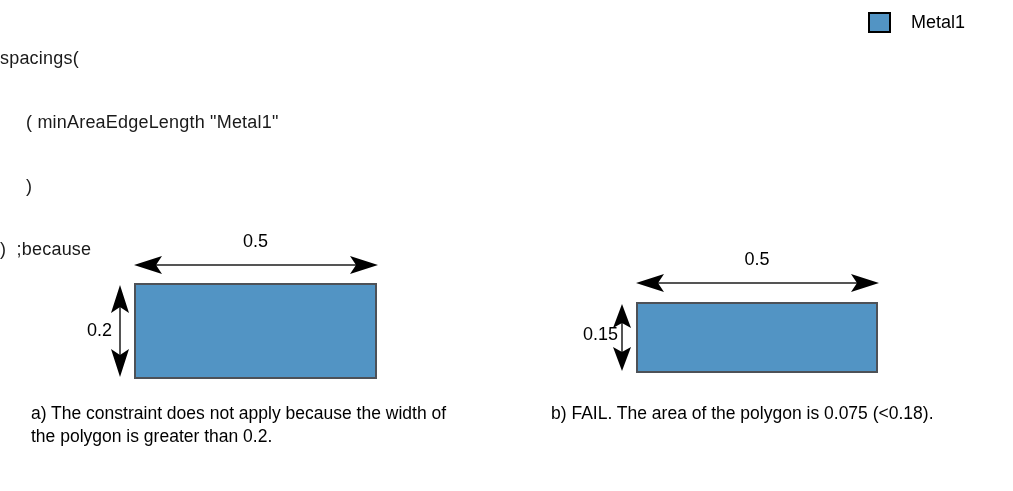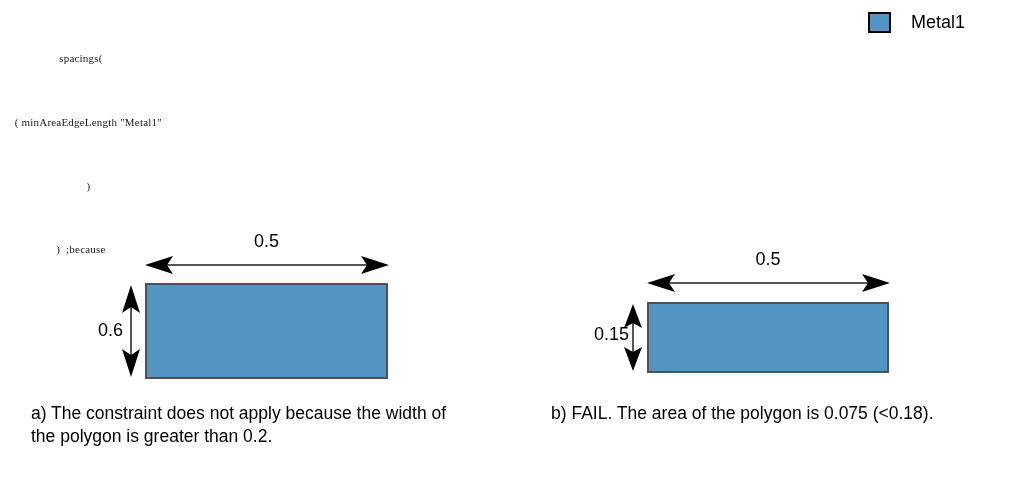--- a/index.html
+++ b/index.html
@@ -15,27 +15,26 @@
     overflow: hidden;
     font-family: "Liberation Sans", sans-serif;
     color: #000000;
   }
 
   
   #code-block {
     position: absolute;
     left: 0px;
     top: 6px;
-    font-family: Liberation Serif, serif;
-    font-size: 11px;
+    font-family: Liberation Sans, sans-serif;
+    font-size: 18px;
     line-height: 21.2px;
     white-space: pre;
     color: #1a1a1a;
     letter-spacing: 0.2px;
-    text-align: center;
   }
   #code-block .code-line { display: block; }
 
   
   #legend {
     position: absolute;
     left: 868px;
     top: 12px;
     display: flex;
     align-items: center;
@@ -48,21 +47,21 @@
     border: 2px solid #000000;
     box-sizing: border-box;
   }
   #legend .legend-label {
     font-size: 18px;
     color: #000000;
     white-space: nowrap;
   }
 
   
-  .panel { position: absolute; margin-left: 11px; }
+  .panel { position: absolute; }
   #panel-a { left: 0px;   top: 228px; width: 500px; }
   #panel-b { left: 502px; top: 246px; width: 511px; }
 
   .figure { position: relative; }
   #panel-a .figure { height: 162px; }
   #panel-b .figure { height: 144px; }
 
   
   .polygon {
     position: absolute;
@@ -120,21 +119,21 @@
   <div class="figure">
 
     <div class="dim-label" id="label-w-a">0.5</div>
 
     <svg class="dim-svg" style="left:130px; top:28px;" width="252" height="18" viewBox="0 0 252 18">
       <line x1="14" y1="9" x2="238" y2="9" stroke="#555555" stroke-width="2"></line>
       <polygon points="4,9 32,0 26,9 32,18" fill="#000000"></polygon>
       <polygon points="248,9 220,0 226,9 220,18" fill="#000000"></polygon>
     </svg>
 
-    <div class="dim-label" id="label-h-a">0.6</div>
+    <div class="dim-label" id="label-h-a">0.2</div>
 
     <svg class="dim-svg" style="left:111px; top:55px;" width="18" height="96" viewBox="0 0 18 96">
       <line x1="9" y1="12" x2="9" y2="84" stroke="#555555" stroke-width="2"></line>
       <polygon points="9,2 0,30 9,24 18,30" fill="#000000"></polygon>
       <polygon points="9,94 0,66 9,72 18,66" fill="#000000"></polygon>
     </svg>
 
     <div class="polygon" id="poly-a"></div>
   </div>
 </div>

